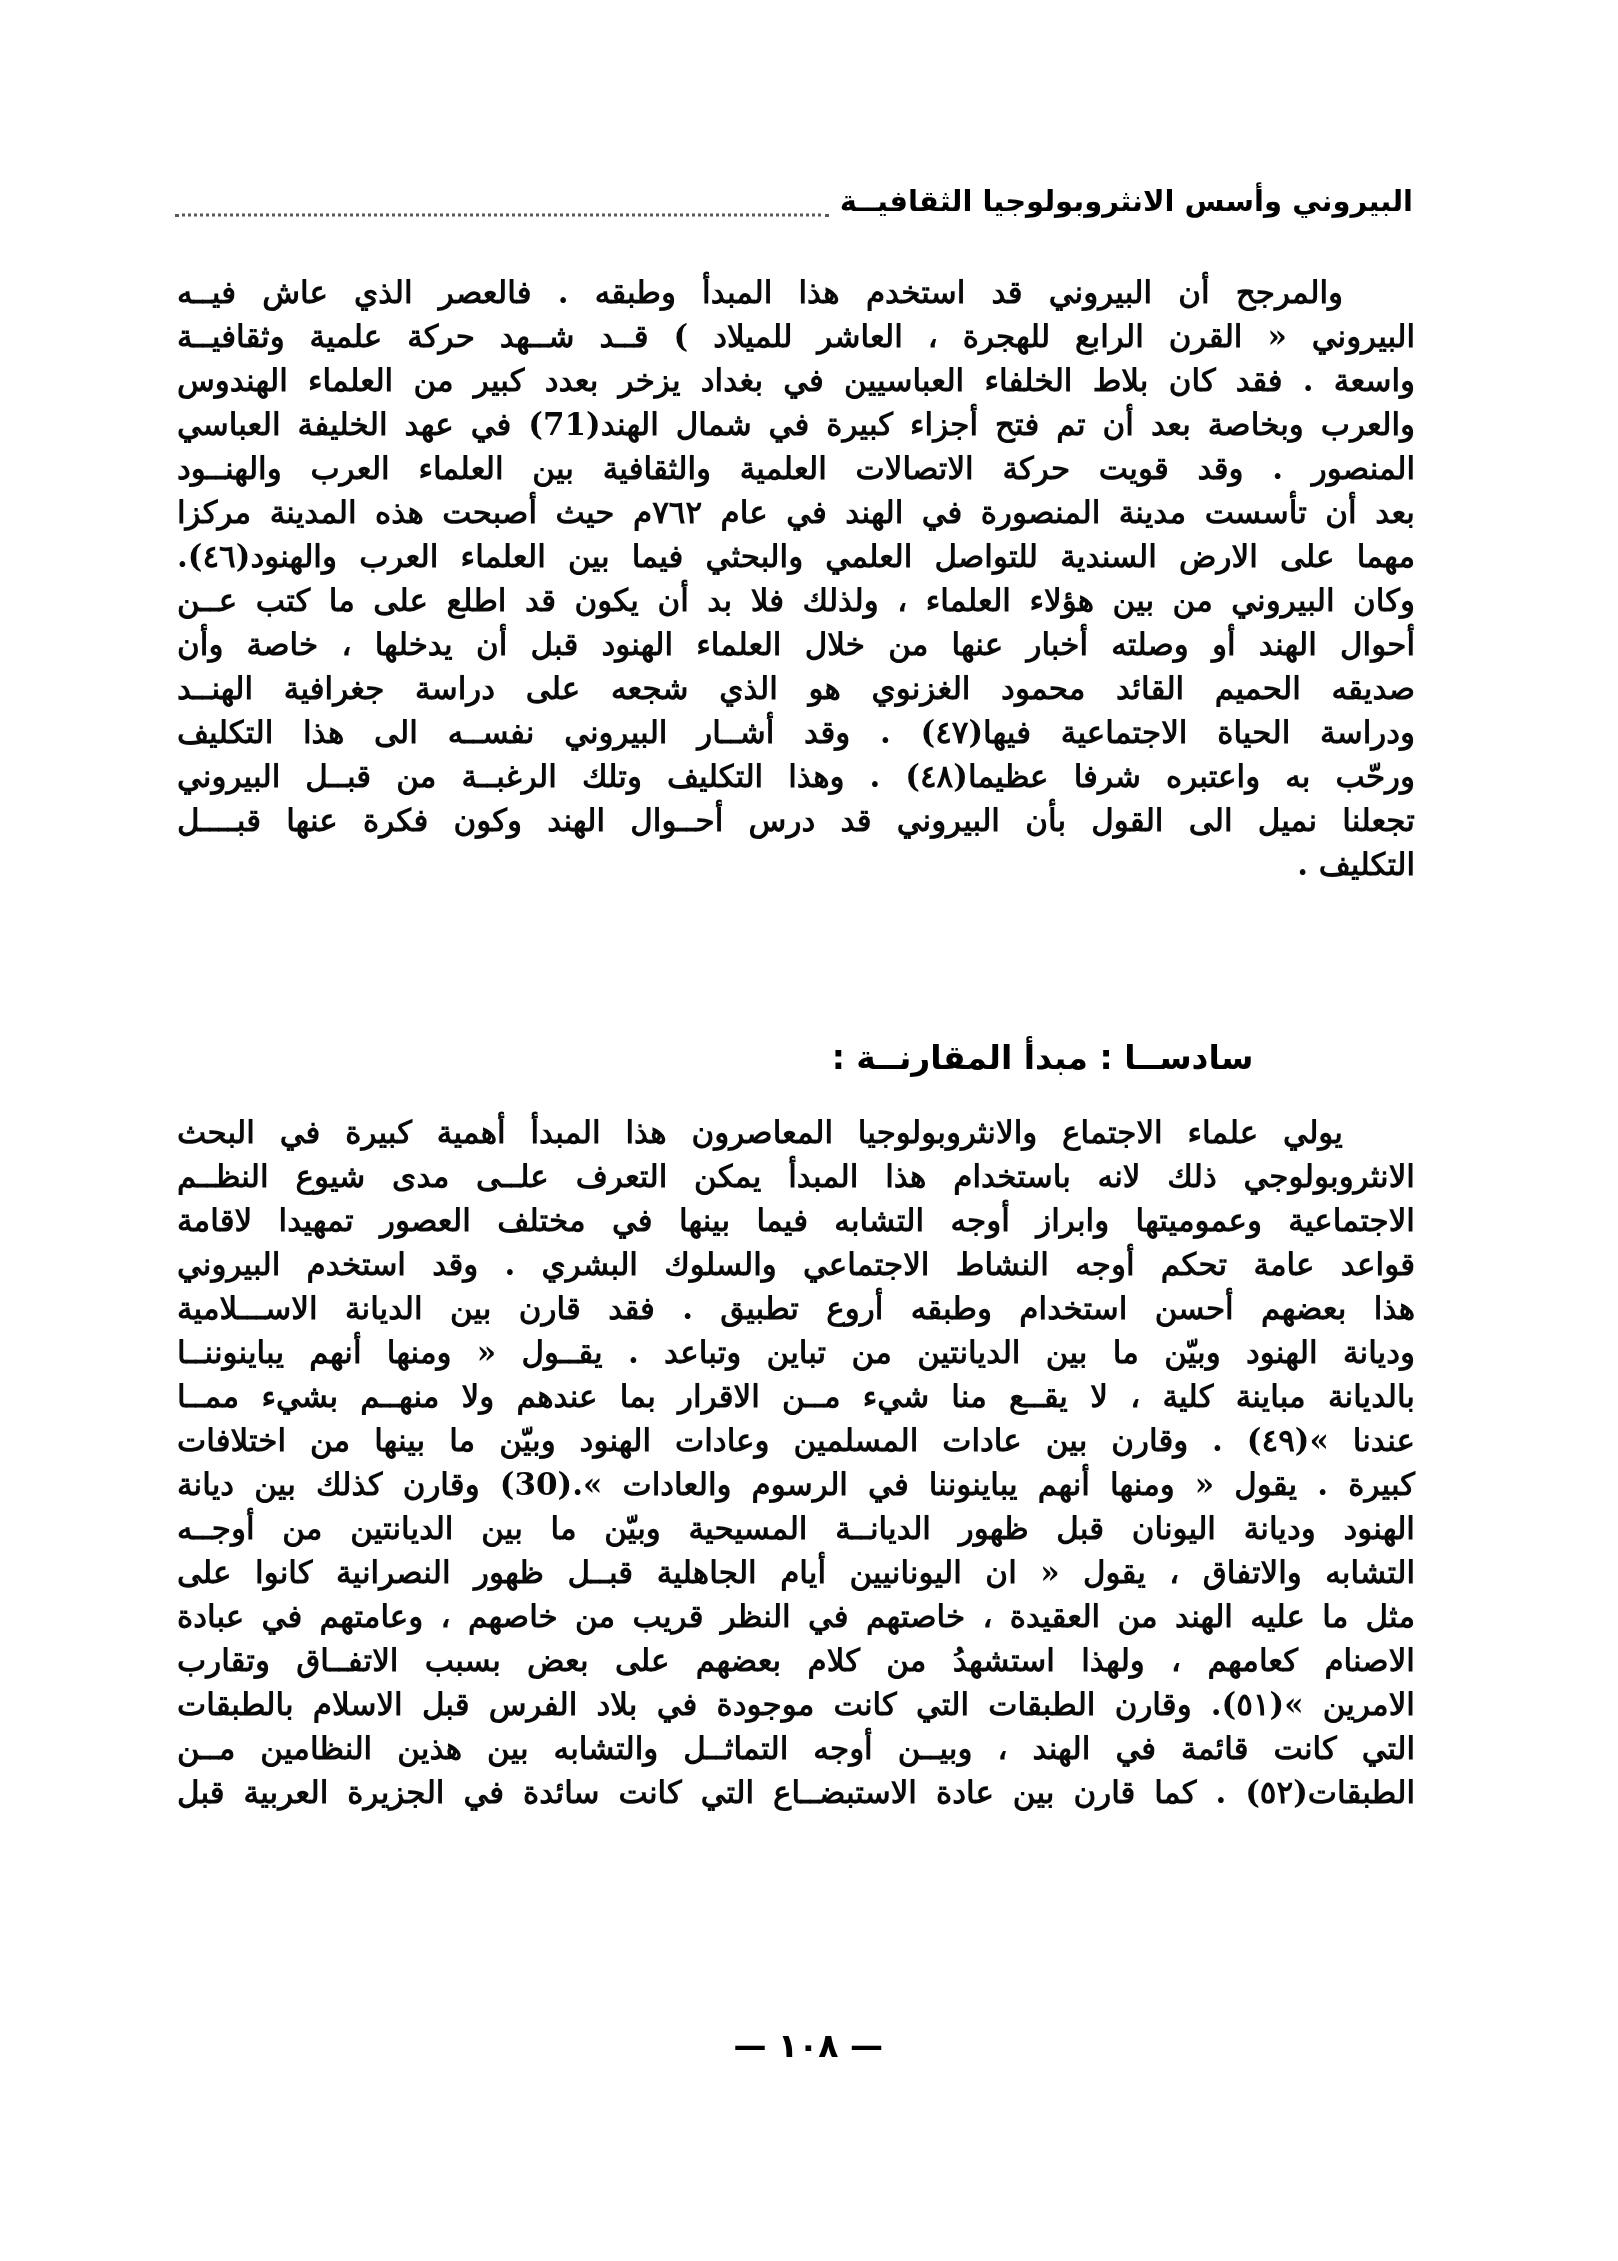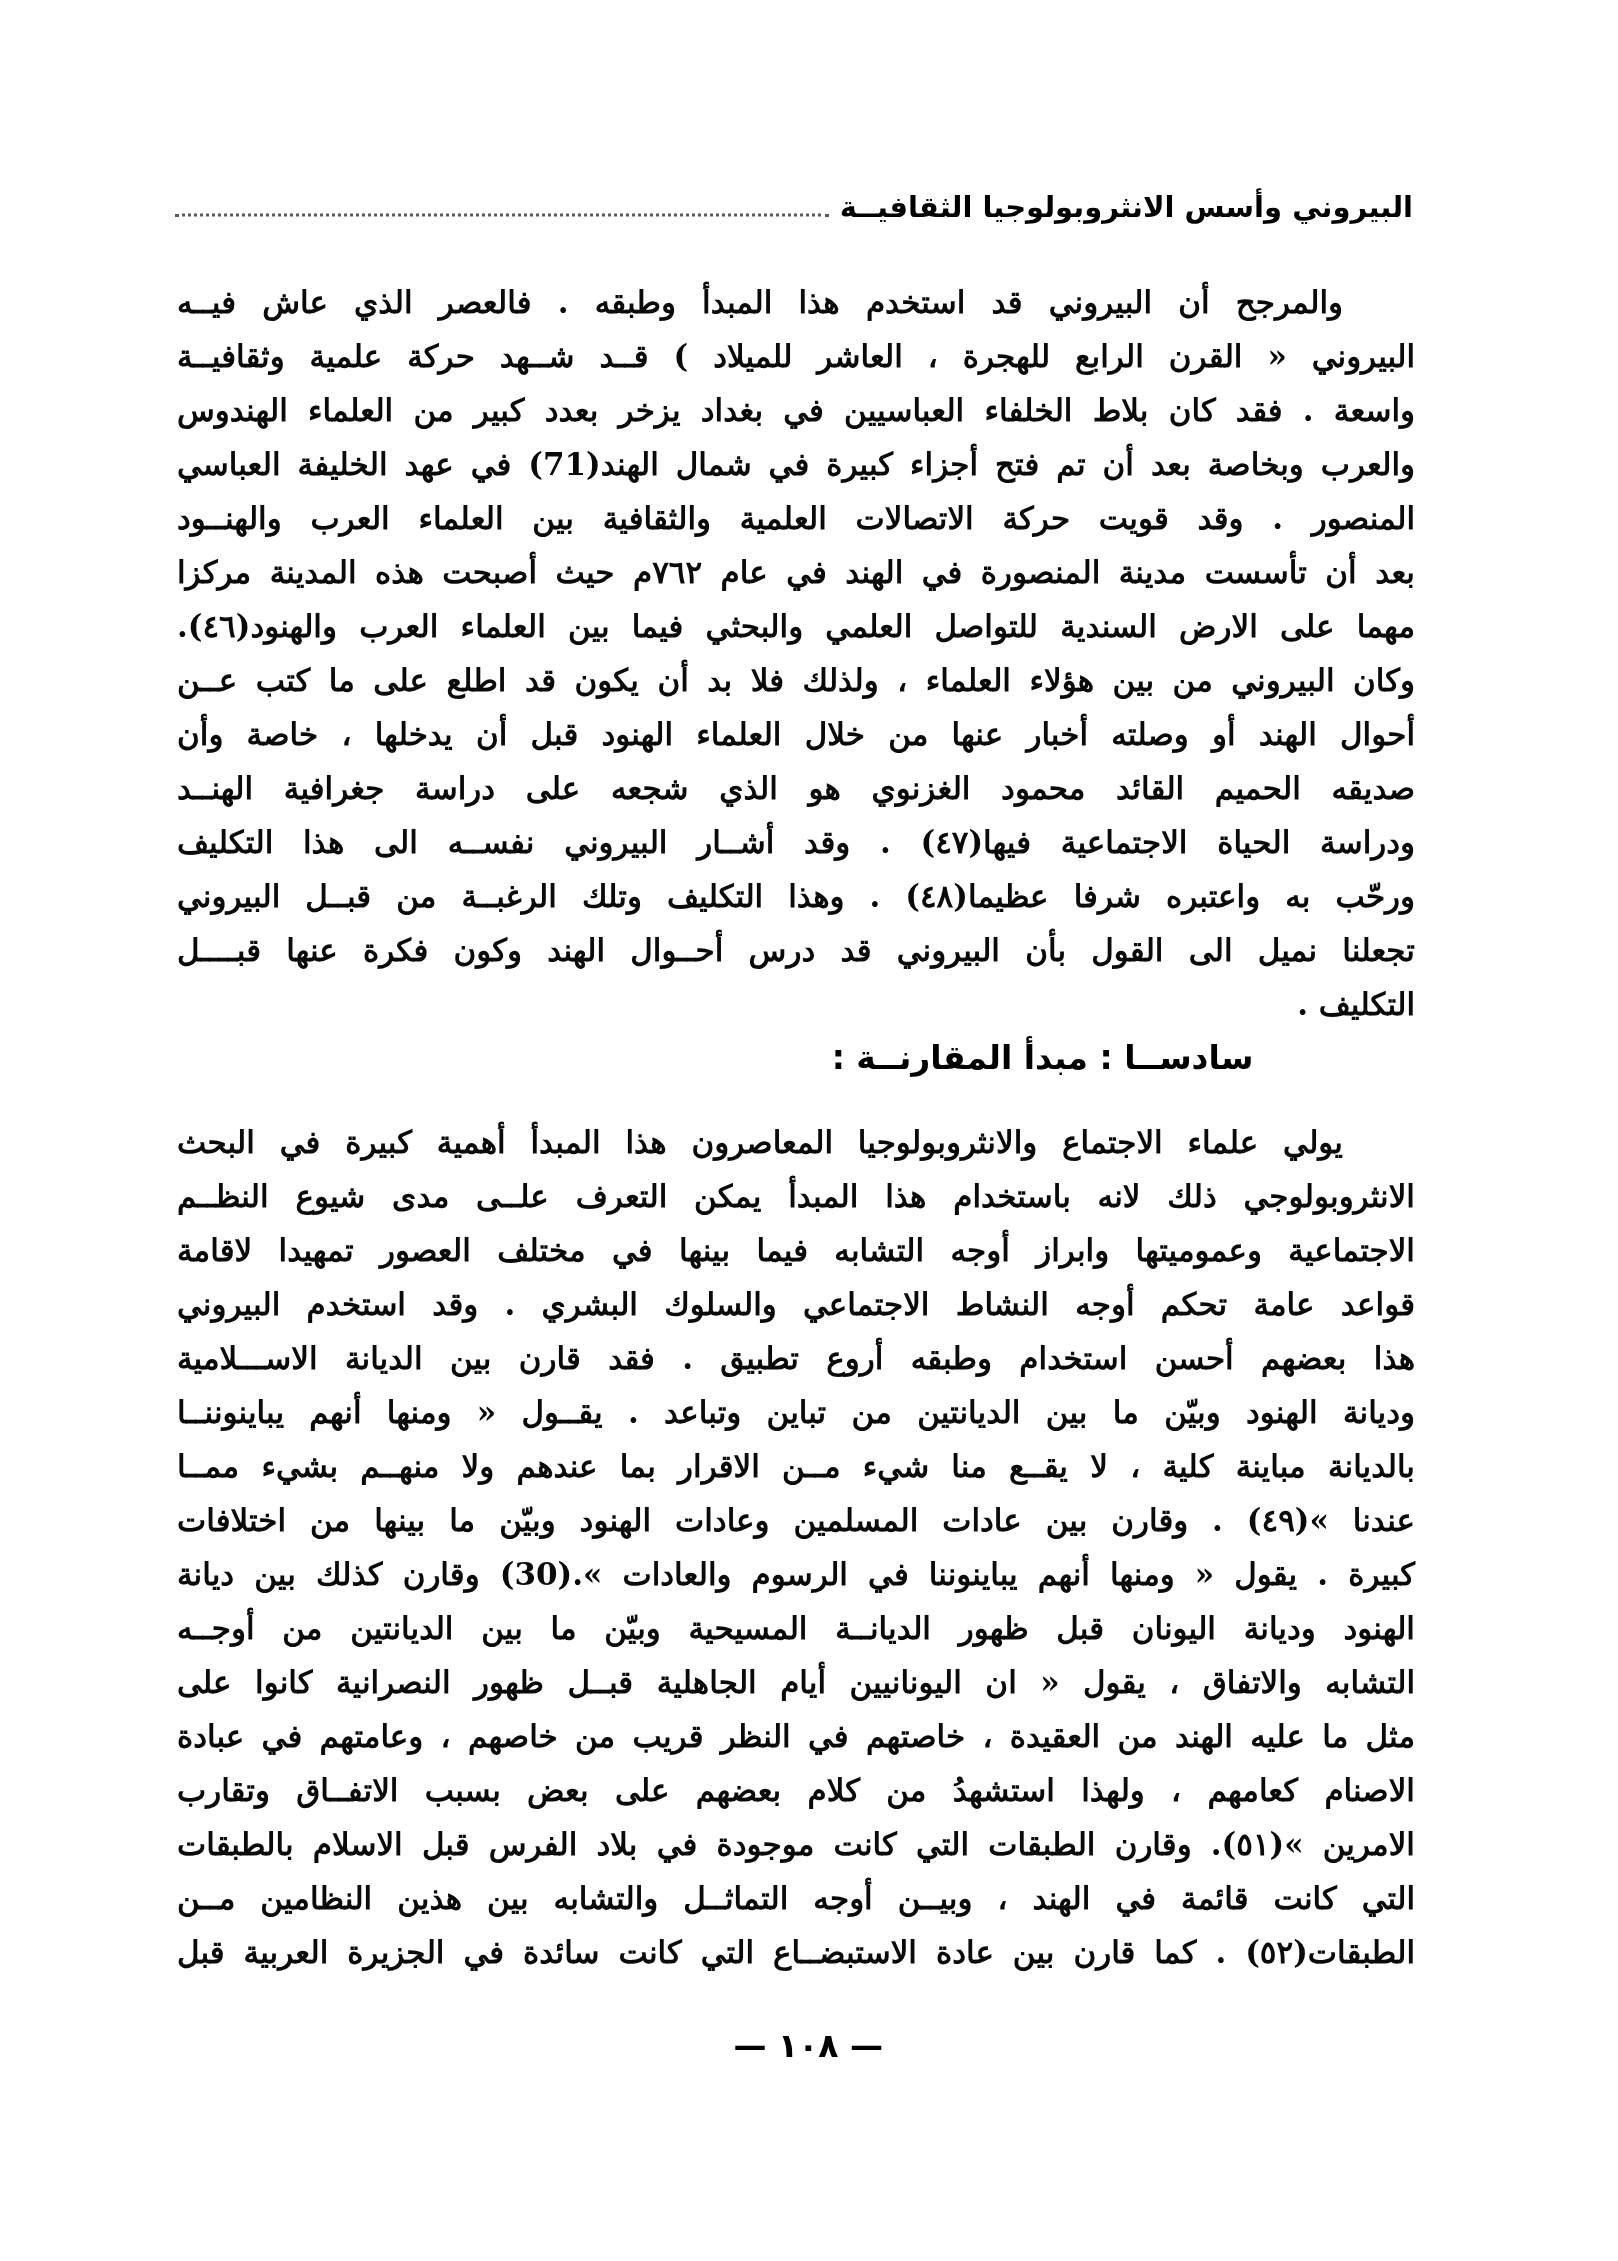--- a/index.html
+++ b/index.html
@@ -23,21 +23,20 @@
   }
   
   .running-header {
     position: absolute;
     top: 184px;
     left: 175px;
     width: 1238px;
     height: 45px;
     direction: rtl;
     display: flex;
-    align-items: center;
   }
   .running-header .title {
     font-family: "DejaVu Sans", sans-serif;
     font-weight: bold;
     font-size: 29px;
     letter-spacing: 0;
     white-space: nowrap;
     color: #000;
   }
   .running-header .leader {
@@ -61,21 +60,20 @@
     color: #0a0a0a;
   }
   .line {
     display: block;
     height: 44px;
     line-height: 44px;
     white-space: nowrap;
     text-align: justify;
     text-align-last: justify;
     overflow: visible;
-    margin-top: 10px;
   }
   .line.first { padding-right: 72px; }
   .line.last  { text-align-last: right; }
   .block-1 { top: 270px; }
   .block-2 { top: 1110px; }
   
   .section-heading {
     position: absolute;
     top: 1031px;
     left: 680px;

